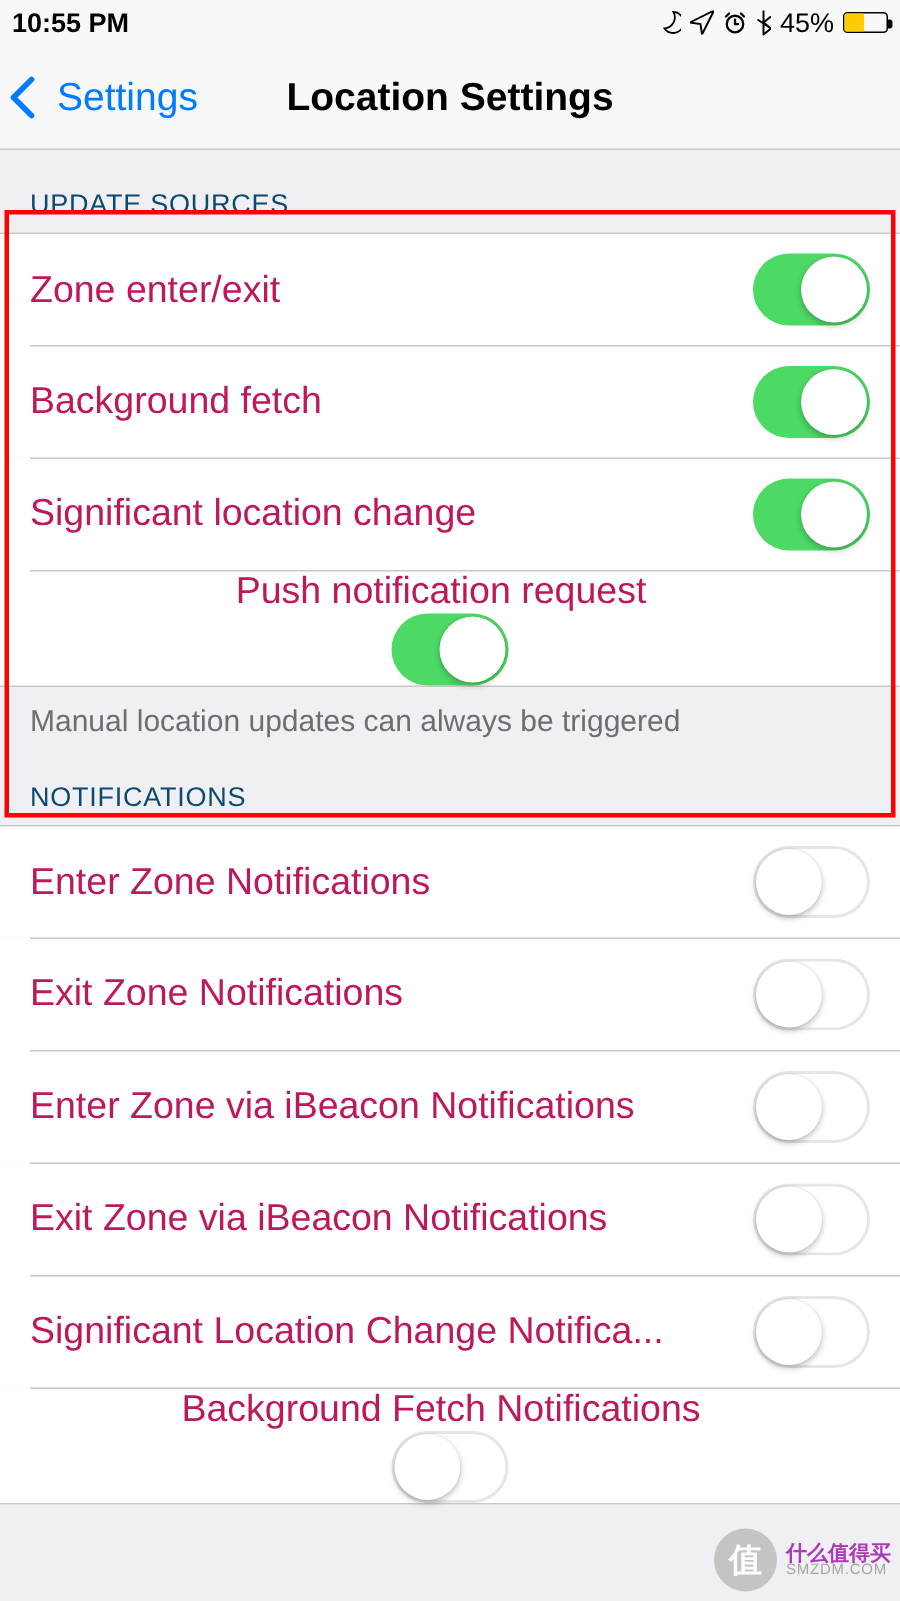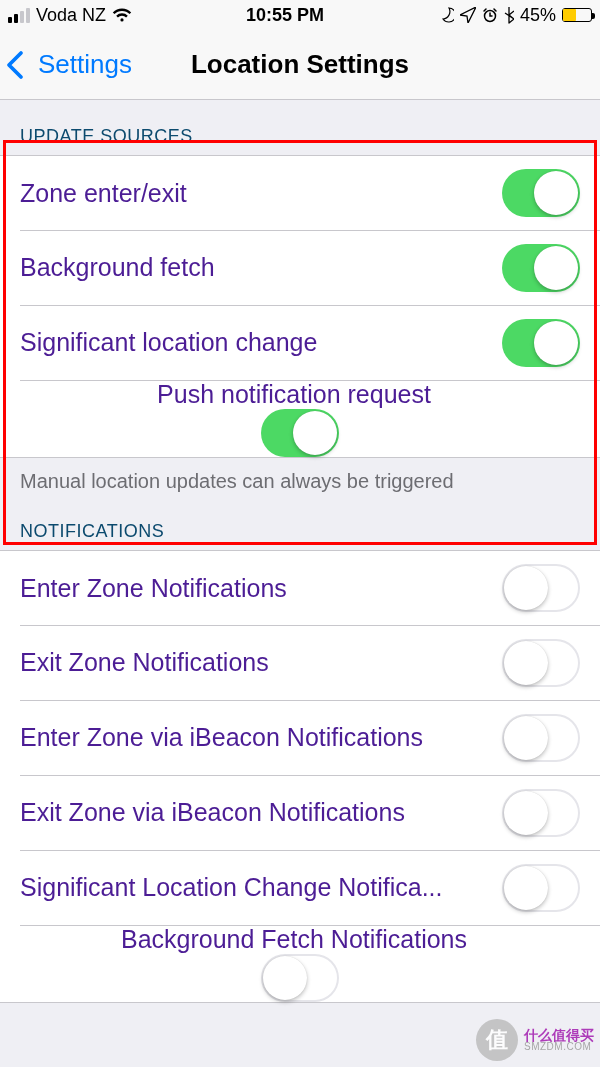--- a/index.html
+++ b/index.html
@@ -86,21 +86,21 @@
     padding: 12px 20px 18px 20px;
   }
   .cell {
     background: #fff;
     min-height: 75px;
     display: flex;
     align-items: center;
     justify-content: space-between;
     padding: 0 20px;
     font-size: 25px;
-    color: #4c1d95;
+    color: #be185d;
     position: relative;
   }
   .cell + .cell::before {
     content:"";
     position:absolute;
     left:20px; right:0; top:0;
     height:1px;
     background:#c8c7cc;
   }
   .cell-group-top { border-top: 1px solid #c8c7cc; }
@@ -155,34 +155,20 @@
     color:#fff;font-size:22px;font-weight:700;
   }
   .watermark .txt { display:flex;flex-direction:column;line-height:1; }
   .watermark .txt span:first-child { font-size:14px;font-weight:700;color:#a21caf; }
   .watermark .txt span:last-child  { font-size:10px;color:#999;letter-spacing:.5px; }
 </style>
 </head>
 <body>
 
 <div class="status-bar">
-  <div class="status-left">
-    <span class="signal-bars">
-      <span></span>
-        <span></span>
-        <span></span>
-        <span></span>
-    </span>
-    <span>Voda NZ</span>
-    <span class="wifi-ic">
-      <svg width="20" height="14" viewBox="0 0 20 14">
-          <path d="M10 13.5a1.6 1.6 0 100-3.2 1.6 1.6 0 000 3.2zM4.2 7.8a8 8 0 0111.6 0l-1.7 1.7a5.6 5.6 0 00-8.2 0L4.2 7.8zM.8 4.4a12.8 12.8 0 0118.4 0l-1.7 1.7a10.4 10.4 0 00-15 0L.8 4.4z" fill="#000"></path>
-        </svg>
-    </span>
-  </div>
   <div class="status-center">10:55 PM</div>
   <div class="status-right">
     <span class="moon-ic">
       <svg width="16" height="16" viewBox="0 0 16 16">
           <path d="M11 1a7 7 0 11-6 11 7.5 7.5 0 006-11z" fill="none" stroke="#000" stroke-width="1.2"></path>
         </svg>
     </span>
     <span class="loc-ic">
       <svg width="16" height="16" viewBox="0 0 16 16">
           <path d="M0 8l16-8-8 16-1-7-7-1z" fill="none" stroke="#000" stroke-width="1.3"></path>

